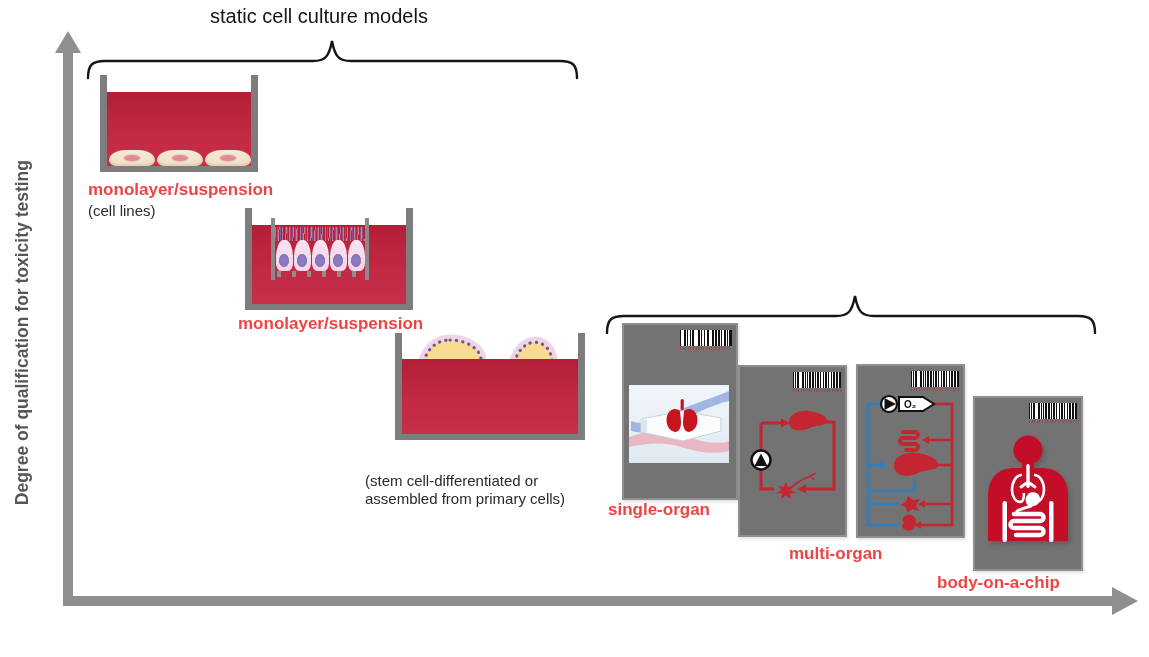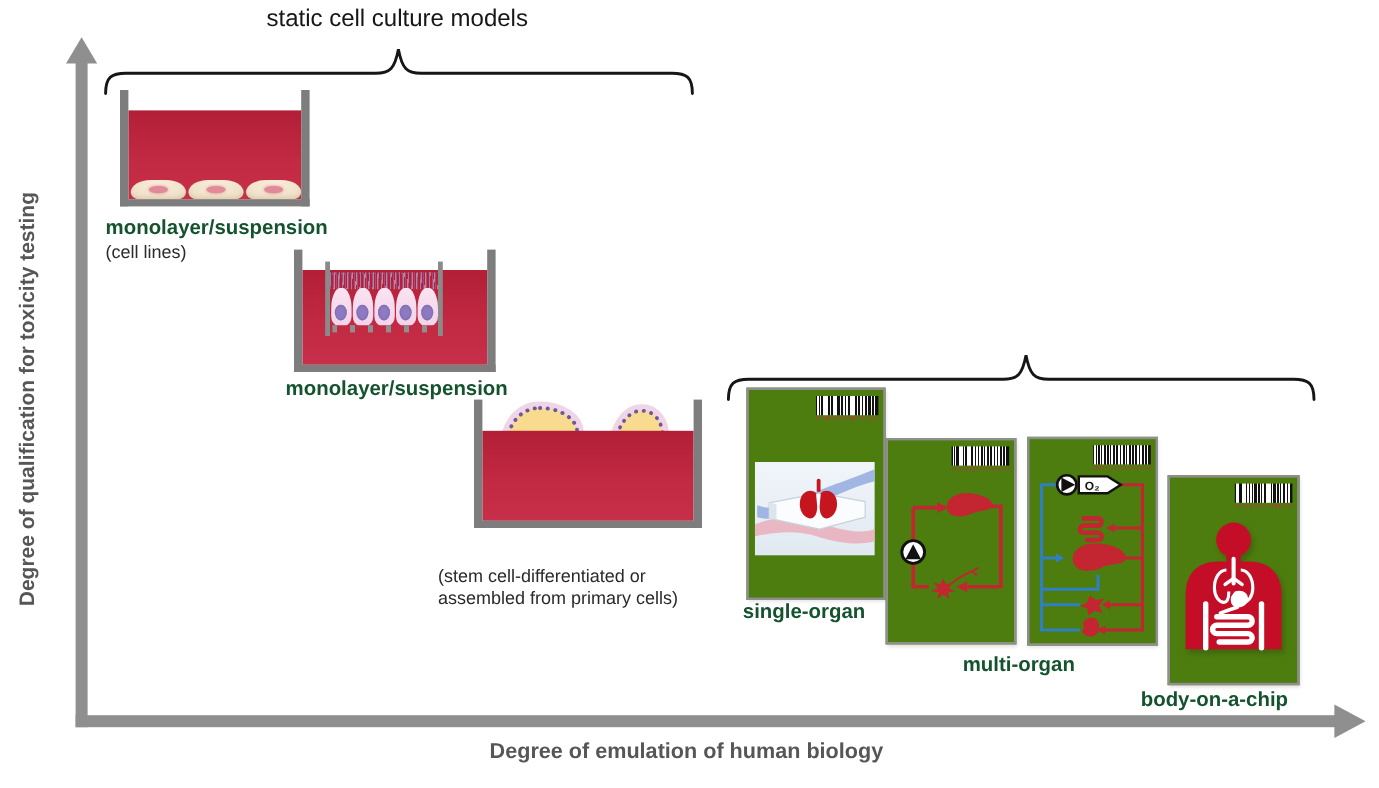--- a/index.html
+++ b/index.html
@@ -27,24 +27,24 @@
   .flatcell .nuc{position:absolute;left:50%;top:5px;width:16px;height:6px;margin-left:-8px;border-radius:50%;background:#e08b97;box-shadow:0 0 3px #e08b97;}
   .insert-wall{position:absolute;width:4px;background:#8a8a8a;}
   .cilia{position:absolute;background:
     repeating-linear-gradient(88deg, rgba(140,120,180,.55) 0 1px, transparent 1px 2.5px),
     repeating-linear-gradient(93deg, rgba(196,180,220,.65) 0 1px, transparent 1px 3.6px);}
   .cellrow{position:absolute;display:flex;}
   .colcell{flex:1;margin:0 .5px;background:linear-gradient(180deg,#f9e3f1,#f3d3e8);border-radius:45% 45% 30% 30% / 55% 55% 25% 25%;position:relative;}
   .colcell .nuc{position:absolute;left:50%;bottom:4px;width:10px;height:13px;margin-left:-5px;border-radius:50%;background:#8d7ac1;box-shadow:inset 0 0 2px #6a57a2;}
   .feet{position:absolute;background:repeating-linear-gradient(90deg,#8f8f8f 0 4px,transparent 4px 15px);}
   
-  .model-label{position:absolute;text-align:center;font-weight:700;font-size:17px;color:#14532d;}
+  .model-label{position:absolute;text-align:left;font-weight:700;font-size:17px;color:#ef4444;}
   .model-sublabel{position:absolute;text-align:left;font-weight:400;font-size:15px;color:#2a2a2a;}
   
-  .chip{position:absolute;background:#4d7c0f;border:2px solid #8f8f8f;box-shadow:1px 2px 3px rgba(0,0,0,.12);}
+  .chip{position:absolute;background:#737373;border:2px solid #8f8f8f;box-shadow:1px 2px 3px rgba(0,0,0,.12);}
   .barcode{position:absolute;}
   .barcode .bars{width:100%;height:16px;background:linear-gradient(90deg,
     #111 0 2%,#fff 2% 5%,#111 5% 6%,#fff 6% 8%,#111 8% 12%,#fff 12% 14%,#111 14% 15%,#fff 15% 19%,
     #111 19% 22%,#fff 22% 24%,#111 24% 27%,#fff 27% 30%,#111 30% 31%,#fff 31% 34%,#111 34% 38%,#fff 38% 40%,
     #111 40% 43%,#fff 43% 46%,#111 46% 48%,#fff 48% 51%,#111 51% 55%,#fff 55% 57%,#111 57% 58%,#fff 58% 62%,
     #111 62% 65%,#fff 65% 67%,#111 67% 71%,#fff 71% 73%,#111 73% 76%,#fff 76% 79%,#111 79% 81%,#fff 81% 84%,
     #111 84% 88%,#fff 88% 90%,#111 90% 93%,#fff 93% 95%,#111 95% 100%);}
   .barcode .bcnum{height:3px;margin-top:1px;background:repeating-linear-gradient(90deg,rgba(170,60,60,.8) 0 1px,transparent 1px 2.6px);}
   .chip svg{position:absolute;left:0;top:0;}
   .body-shadow{filter:drop-shadow(2px 3px 2px rgba(0,0,0,.18));}
@@ -54,23 +54,22 @@
 
 <div id="canvas">
 
   <div class="abs axis-shaft" style="left:63px;top:50px;width:10px;height:556px;"></div>
   <div class="abs yaxis-head" style="left:55px;top:31px;"></div>
   <div class="abs axis-shaft" style="left:63px;top:596px;width:1050px;height:10px;"></div>
   <div class="abs xaxis-head" style="left:1112px;top:587px;"></div>
   <div class="abs yaxis-label">
     <span>Degree of qualification for toxicity testing</span>
   </div>
-  <div class="abs xaxis-label">Degree of emulation of human biology</div>
-
-  <div class="abs group-title" style="left:180px;top:5px;width:302px;">static cell culture models</div>
+
+  <div class="abs group-title" style="left:168px;top:5px;width:302px;">static cell culture models</div>
   <div class="abs brace" style="left:85px;top:34px;">
     <svg width="495" height="48" viewBox="0 0 495 48">
       <path d="M3,44 C3,30 8,27 20,27 L228,27 C240,27 244,23 247,7 C250,23 254,27 266,27 L475,27 C487,27 492,30 492,44" fill="none" stroke="#161616" stroke-width="2.4" stroke-linecap="round"></path>
     </svg>
   </div>
 
   <div class="abs brace" style="left:604px;top:289px;">
     <svg width="494" height="48" viewBox="0 0 494 48">
       <path d="M3,44 C3,30 8,27 20,27 L232,27 C244,27 248,23 251,7 C254,23 258,27 270,27 L474,27 C486,27 491,30 491,44" fill="none" stroke="#161616" stroke-width="2.4" stroke-linecap="round"></path>
     </svg>

